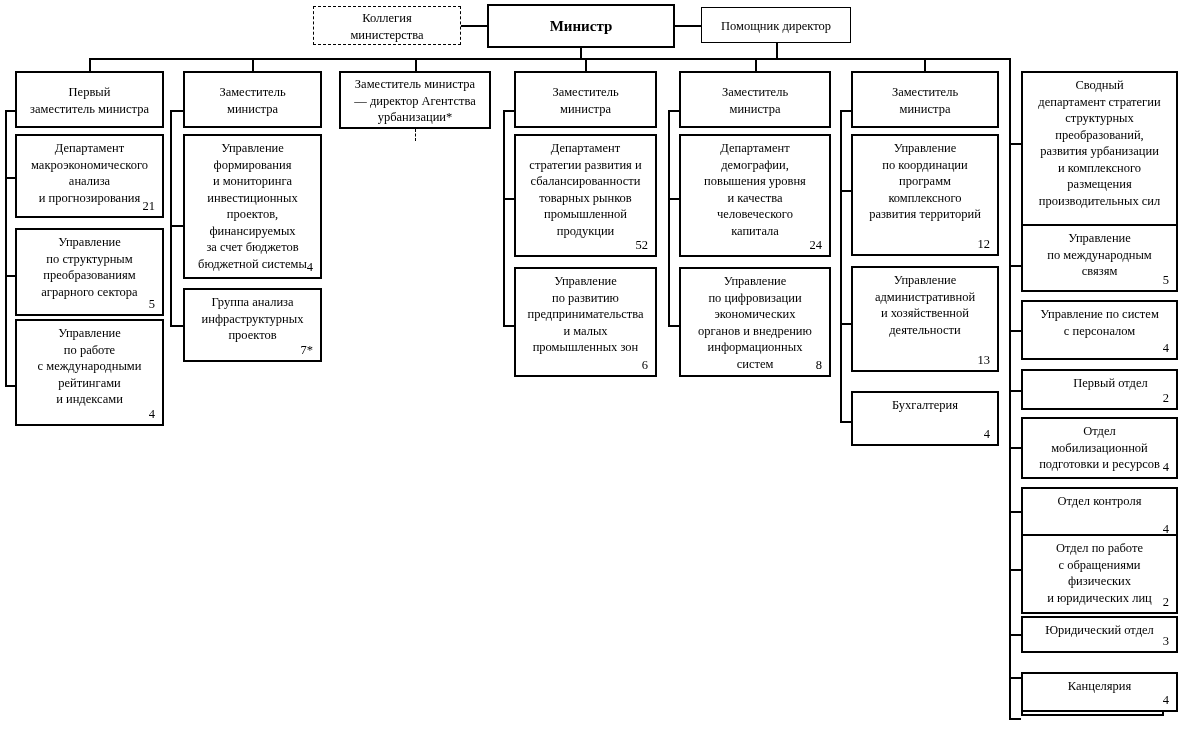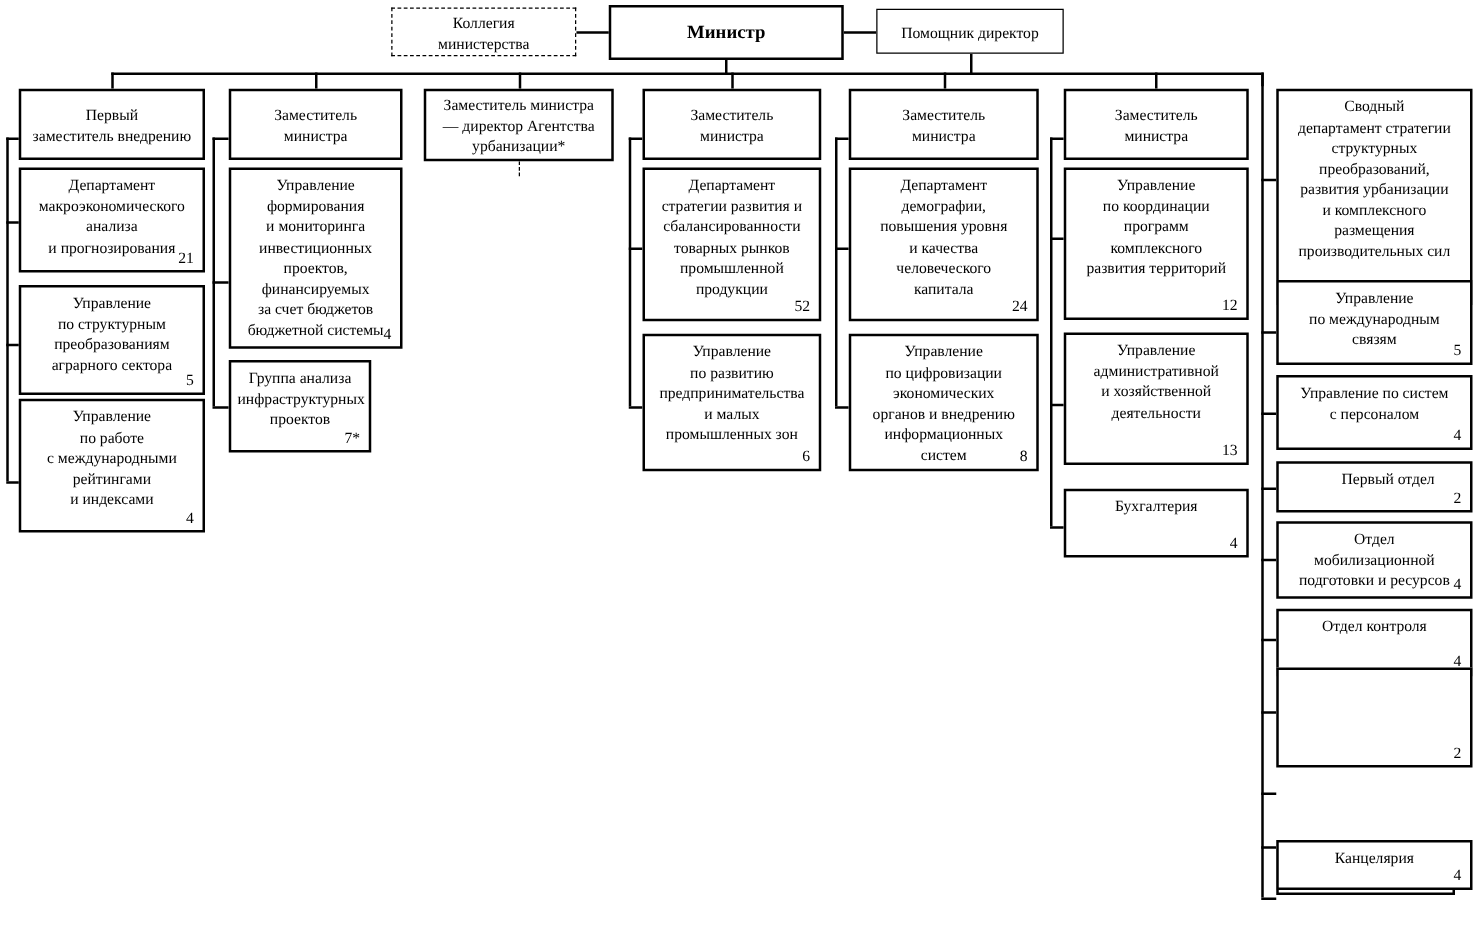--- a/index.html
+++ b/index.html
@@ -135,21 +135,21 @@
   <div class="box thick bold-title" style="left:487px; top:4px; width:188px; height:44px; display:flex; align-items:center; justify-content:center;">
     <span class="label">Министр</span>
   </div>
 
   <div class="box" style="left:701px; top:7px; width:150px; height:36px; display:flex; align-items:center; justify-content:center;">
     <span class="label">Помощник директор</span>
   </div>
 
   <div class="box thick" style="left:15px; top:71px; width:149px; height:57px; display:flex; align-items:center; justify-content:center;">
     <span class="label">Первый
-заместитель внедрению</span>
+заместитель министра</span>
   </div>
   <div class="box thick" style="left:15px; top:134px; width:149px; height:84px;">
     <span class="label">Департамент
 макроэкономического
 анализа
 и прогнозирования</span>
     <span class="count">21</span>
   </div>
   <div class="box thick" style="left:15px; top:228px; width:149px; height:88px;">
     <span class="label">Управление
@@ -175,21 +175,21 @@
     <span class="label">Управление
 формирования
 и мониторинга
 инвестиционных
 проектов,
 финансируемых
 за счет бюджетов
 бюджетной системы</span>
     <span class="count">4</span>
   </div>
-  <div class="box thick" style="left:183px; top:288px; width:114px; height:74px;">
+  <div class="box thick" style="left:183px; top:288px; width:139px; height:74px;">
     <span class="label">Группа анализа
 инфраструктурных
 проектов</span>
     <span class="count">7*</span>
   </div>
 
   <div class="box thick" style="left:339px; top:71px; width:152px; height:58px; display:flex; align-items:center; justify-content:center;">
     <span class="label">Заместитель министра
 — директор Агентства
 урбанизации*</span>
@@ -294,21 +294,29 @@
     <span class="label">Отдел
 мобилизационной
 подготовки и ресурсов</span>
     <span class="count">4</span>
   </div>
   <div class="box thick" style="left:1021px; top:487px; width:157px; height:54px;">
     <span class="label">Отдел контроля</span>
     <span class="count">4</span>
   </div>
   <div class="box thick" style="left:1021px; top:534px; width:157px; height:80px;">
+    <span class="label">Отдел по работе
+с обращениями
+физических
+и юридических лиц</span>
     <span class="count">2</span>
+  </div>
+  <div class="box thick" style="left:1021px; top:616px; width:157px; height:37px;">
+    <span class="label">Юридический отдел</span>
+    <span class="count">3</span>
   </div>
   <div class="box thick" style="left:1021px; top:679px; width:143px; height:37px;font-family:Liberation Mono, monospace;">
     <span class="label">Пресс-служба</span>
     <span class="count">2</span>
   </div>
   <div class="box thick" style="left:1021px; top:672px; width:157px; height:40px;">
     <span class="label">Канцелярия</span>
     <span class="count">4</span>
   </div>
 

